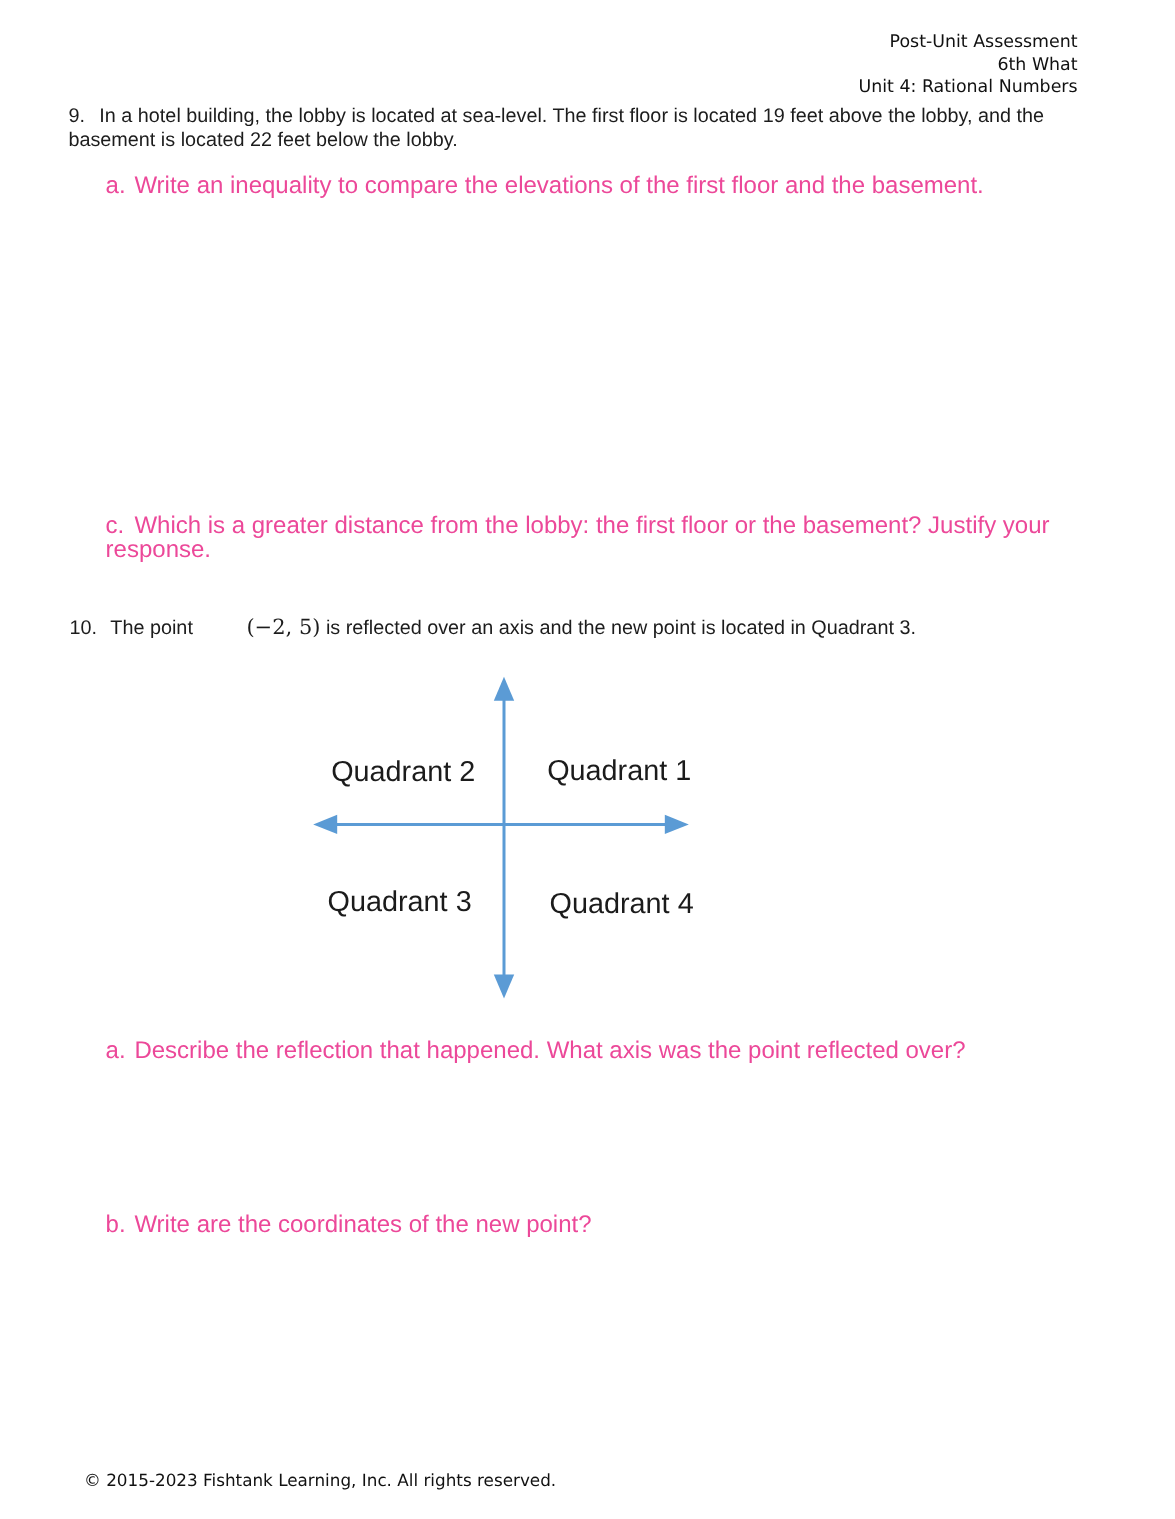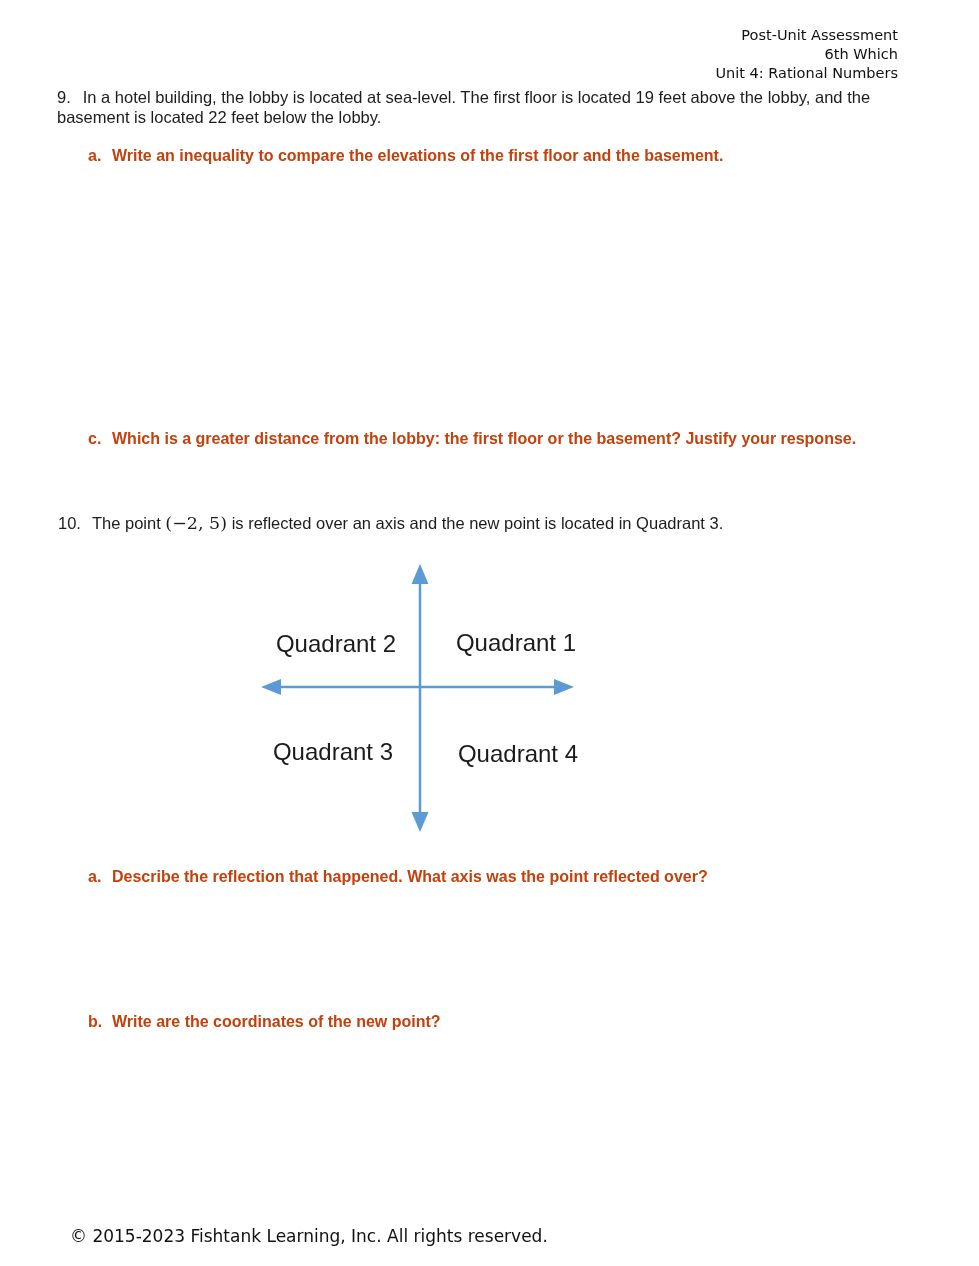--- a/index.html
+++ b/index.html
@@ -30,30 +30,30 @@
     width: 874px;
     font-size: 16.5px;
     line-height: 19.5px;
     color: #1c1c1c;
   }
   .q-num { margin-right: 12px; }
   .q10-num { margin-right: 11px; }
   .math-point {
     font-family: "DejaVu Serif", serif;
     font-size: 17.5px;
+    margin-left: 40px;
   }
   
   .part {
     position: absolute;
     left: 88px;
     width: 843px;
-    font-size: 16px;
+    font-size: 20px;
     line-height: 19.5px;
-    color: #c2410c;
-    font-weight: bold;
+    color: #ec4899;
   }
   .part-label { display: inline-block; width: 24px; }
   
   .diagram {
     position: absolute;
     left: 255px;
     top: 560px;
     width: 330px;
     height: 280px;
   }
@@ -64,32 +64,32 @@
     color: #1b1b1b;
     white-space: nowrap;
     font-family: "Liberation Sans", sans-serif;
   }
   
   .doc-footer {
     position: absolute;
     left: 70px;
     top: 1226px;
     font-family: "DejaVu Sans", sans-serif;
-    font-size: 17px;
+    font-size: 14px;
     color: #111111;
   }
 </style>
 </head>
 <body>
 
 <div class="page">
 
   <div class="doc-header">
     <div>Post-Unit Assessment</div>
-    <div>6th Which</div>
+    <div>6th What</div>
     <div>Unit 4: Rational Numbers</div>
   </div>
 
   <div class="question" style="top: 88px;">
     <span class="q-num">9.</span><span>In a hotel building, the lobby is located at sea-level. The first floor is located 19 feet above the lobby, and the basement is located 22 feet below the lobby.</span>
   </div>
 
   <div class="part" style="top: 146px;">
     <span class="part-label">a.</span><span>Write an inequality to compare the elevations of the first floor and the basement.</span>
   </div>

